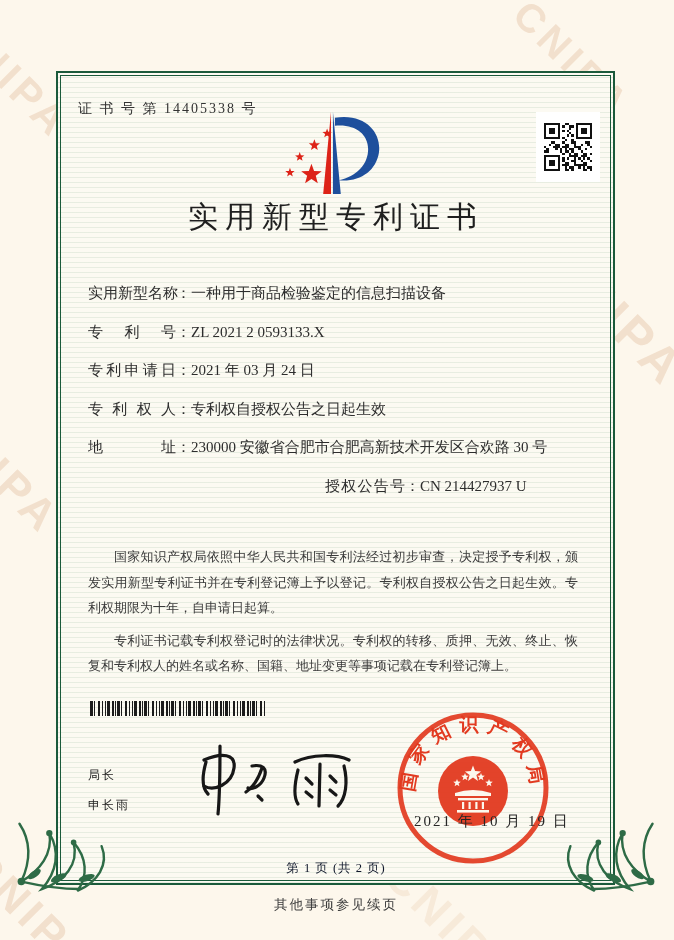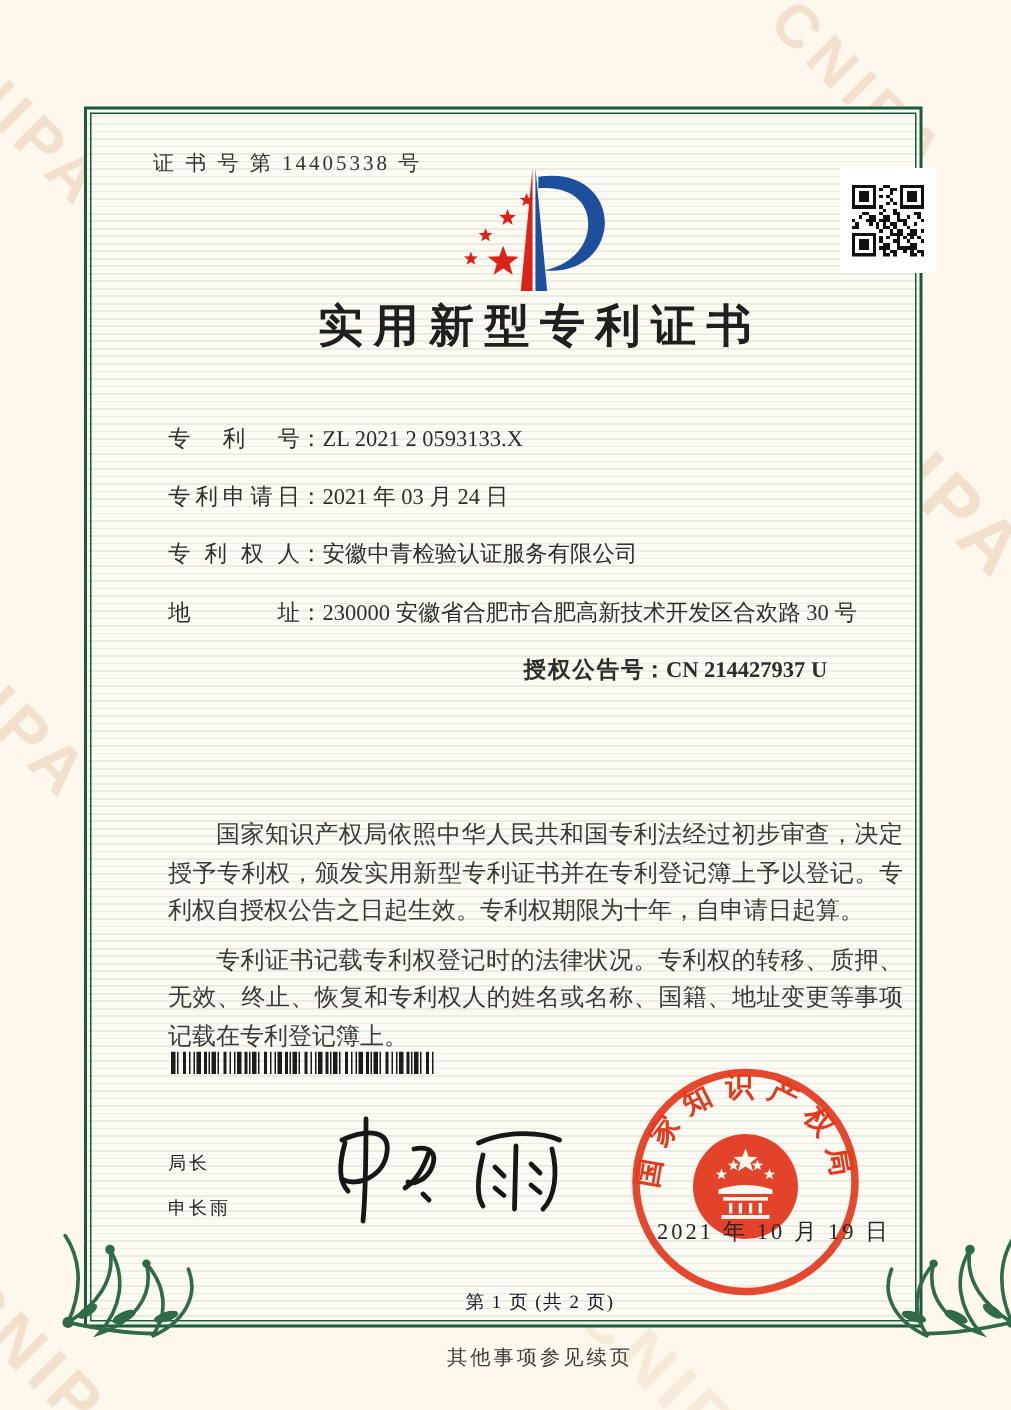--- a/index.html
+++ b/index.html
@@ -25,36 +25,36 @@
     border:2.5px solid #1b5a3b;
     background-color:#fcfaf2;
     background-image:repeating-linear-gradient(0deg,
       rgba(96,150,110,0.13) 0px, rgba(96,150,110,0.13) 1px,
       transparent 1px, transparent 5px);
   }
   .frame::before{
     content:"";position:absolute;left:2px;top:2px;right:2px;bottom:2px;
     border:1px solid #1b5a3b;pointer-events:none;
   }
-  .content{position:absolute;z-index:2;margin-left:24px;}
+  .content{position:absolute;z-index:2;}
   .cert-no{left:78px;top:100px;font-size:14px;letter-spacing:2px;color:#333;}
   .logo{left:281px;top:110px;width:100px;height:86px;}
   .qr-wrap{left:536px;top:112px;width:64px;height:70px;background:#ffffff;
     display:flex;align-items:center;justify-content:center;}
   .title{left:56px;top:197px;width:560px;text-align:center;
-    font-size:30px;font-weight:bold;letter-spacing:7px;color:#1f1f1f;}
+    font-size:30px;font-weight:normal;letter-spacing:7px;color:#1f1f1f;}
   .fields{left:88px;top:283px;width:478px;font-size:15px;color:#2d2d2d;}
   .f-row{position:relative;line-height:20px;margin-bottom:18.5px;white-space:nowrap;}
   .f-label{display:inline-block;width:88px;vertical-align:baseline;
     text-align:justify;text-align-last:justify;}
   .f-colon{display:inline-block;width:15px;}
-  .f-second{position:absolute;left:237px;top:0;font-weight:bold;}
+  .f-second{position:absolute;left:237px;top:0;}
   .f-second .f-label{width:80px;}
   .paras{left:88px;top:544px;width:490px;}
-  .paras p{margin:0 0 7px 0;font-size:16px;line-height:25.5px;
+  .paras p{margin:0 0 7px 0;font-size:13px;line-height:25.5px;
     text-indent:2em;text-align:justify;color:#3a3a3a;}
   .barcode{left:90px;top:701px;width:178px;height:15px;display:flex;overflow:hidden;}
   .barcode i{display:block;height:100%;background:#1c1c1c;flex:none;}
   .sig-block{left:88px;top:760px;font-size:12px;line-height:30px;color:#222;letter-spacing:2px;}
   .sig-svg{left:192px;top:742px;}
   .seal{left:394px;top:709px;width:158px;height:158px;}
   .seal-date{left:414px;top:812px;font-size:15px;letter-spacing:2px;
     color:#262626;white-space:nowrap;}
   .page-info{left:56px;top:860px;width:560px;text-align:center;
     font-size:12.5px;letter-spacing:1px;color:#0f172a;}
@@ -210,27 +210,30 @@
       <rect x="17" y="20" width="1" height="1" fill="#111"></rect>
       <rect x="18" y="20" width="1" height="1" fill="#111"></rect>
       <rect x="20" y="20" width="1" height="1" fill="#111"></rect>
     </svg>
 </div>
 
 <div class="content title">实用新型专利证书</div>
 
 <div class="content fields">
   <div class="f-row">
+    <span class="f-label">实用新型名称</span><span class="f-colon">：</span><span class="f-value">一种用于商品检验鉴定的信息扫描设备</span>
+  </div>
+  <div class="f-row">
     <span class="f-label">专利号</span><span class="f-colon">：</span><span class="f-value">ZL 2021 2 0593133.X</span>
   </div>
   <div class="f-row">
     <span class="f-label">专利申请日</span><span class="f-colon">：</span><span class="f-value">2021 年 03 月 24 日</span>
   </div>
   <div class="f-row">
-    <span class="f-label">专利权人</span><span class="f-colon">：</span><span class="f-value">安徽中青检验认证服务有限公司</span>
+    <span class="f-label">专利权人</span><span class="f-colon">：</span><span class="f-value">专利权自授权公告之日起生效</span>
   </div>
   <div class="f-row">
     <span class="f-label">地址</span><span class="f-colon">：</span><span class="f-value">230000 安徽省合肥市合肥高新技术开发区合欢路 30 号</span>
   </div>
   <div class="f-row">
     <span class="f-second"><span class="f-label">授权公告号</span><span class="f-colon">：</span><span class="f-value">CN 214427937 U</span></span>
   </div>
 </div>
 
 <div class="content paras">

